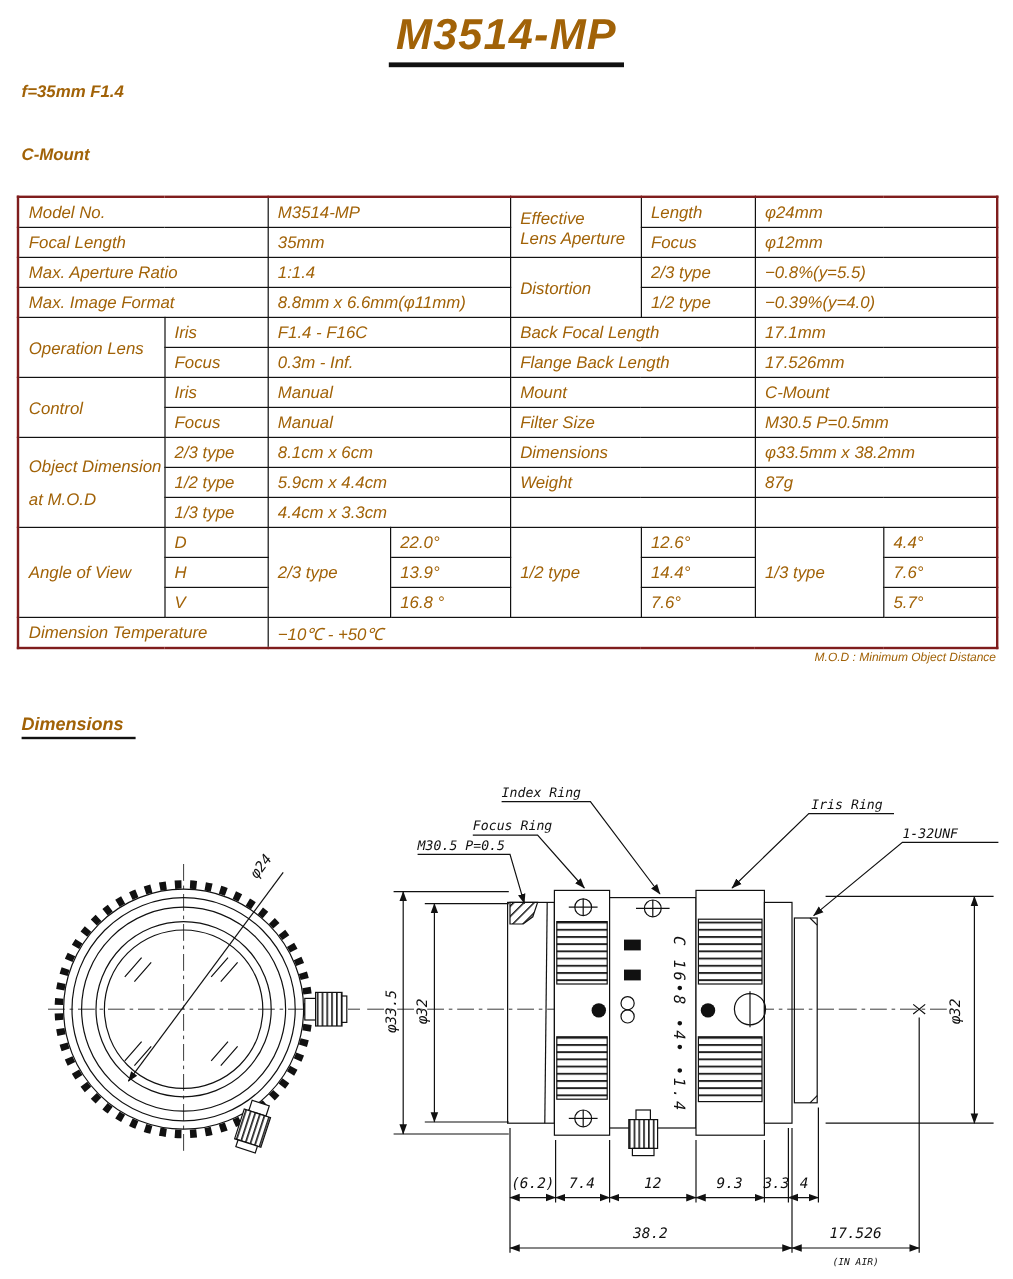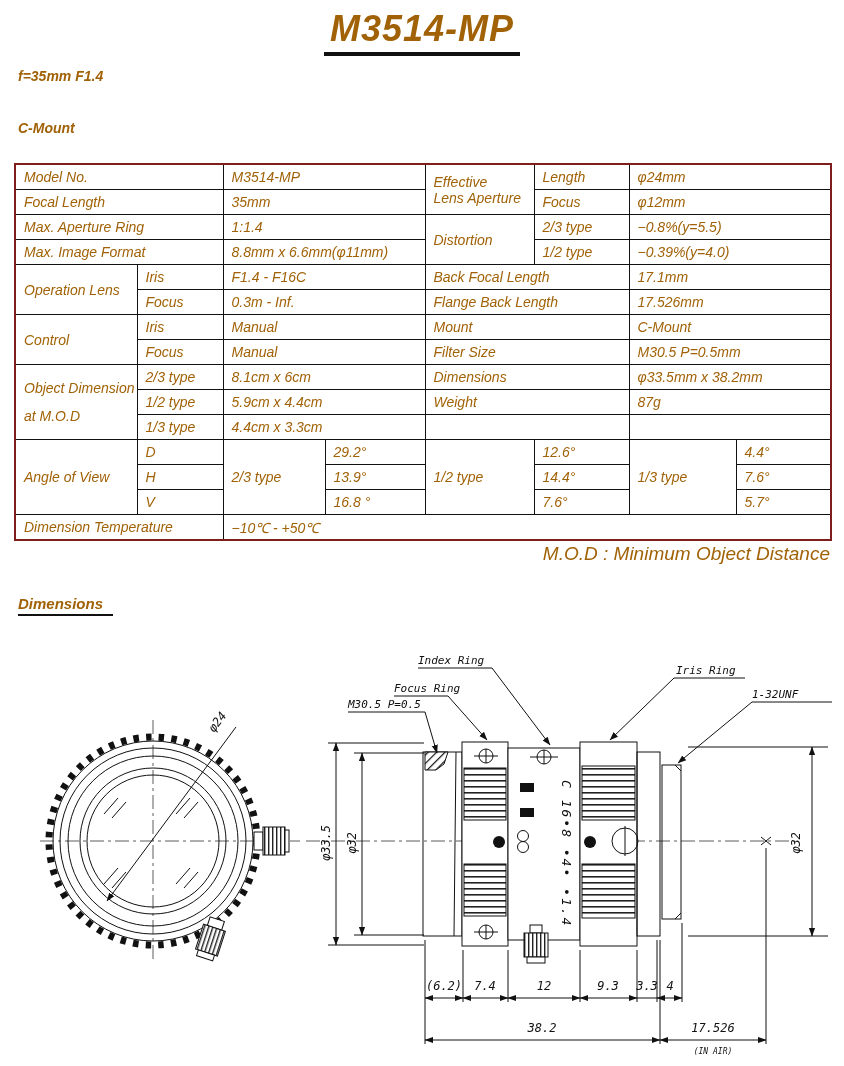--- a/index.html
+++ b/index.html
@@ -13,21 +13,21 @@
   
   #wm{position:absolute;left:0;top:540px;width:844px;height:160px;z-index:0;}
   
   #spec{position:absolute;left:14px;top:163px;border-collapse:collapse;table-layout:fixed;
         width:816px;font-size:14px;}
   #spec td{border:1px solid #111;height:24px;padding:0 0 0 8px;overflow:hidden;white-space:nowrap;}
   #spec{border:2px solid #7f1d1d;}
   tr.sep td{border-top-width:2px;}
   td.vr{border-right-width:2px;}
   
-  #mod-note{position:absolute;right:14px;top:543px;font-size:19px;margin-left:36px;}
+  #mod-note{position:absolute;right:14px;top:543px;font-size:10px;margin-left:36px;}
   #dim-head{position:absolute;left:18px;top:595px;font-size:15px;font-weight:bold;
         border-bottom:2px solid #111;padding:0 10px 2px 0;}
   
   #draw{position:absolute;left:0;top:636px;z-index:1;}
   .dtxt{font-family:"DejaVu Sans Mono",monospace;font-size:11px;fill:#111;}
   .dnum{font-family:"DejaVu Sans Mono",monospace;font-size:12px;fill:#111;}
   .thin{stroke:#111;stroke-width:1;fill:none;}
   .cl{stroke:#333;stroke-width:0.8;fill:none;stroke-dasharray:14 4 3 4;}
 </style>
 </head>
@@ -66,21 +66,21 @@
     <td class="vr">Length</td>
     <td colspan="2">φ24mm</td>
   </tr>
   <tr>
     <td colspan="2" class="vr">Focal Length</td>
     <td colspan="2" class="vr">35mm</td>
     <td class="vr">Focus</td>
     <td colspan="2">φ12mm</td>
   </tr>
   <tr>
-    <td colspan="2" class="vr">Max. Aperture Ring</td>
+    <td colspan="2" class="vr">Max. Aperture Ratio</td>
     <td colspan="2" class="vr">1:1.4</td>
     <td rowspan="2">Distortion</td>
     <td class="vr">2/3 type</td>
     <td colspan="2">−0.8%(y=5.5)</td>
   </tr>
   <tr>
     <td colspan="2" class="vr">Max. Image Format</td>
     <td colspan="2" class="vr">8.8mm x 6.6mm(φ11mm)</td>
     <td class="vr">1/2 type</td>
     <td colspan="2">−0.39%(y=4.0)</td>
@@ -130,21 +130,21 @@
   <tr>
     <td class="vr">1/3 type</td>
     <td colspan="2" class="vr">4.4cm x 3.3cm</td>
     <td colspan="2" class="vr"></td>
     <td colspan="2"></td>
   </tr>
   <tr class="sep">
     <td rowspan="3">Angle of View</td>
     <td class="vr">D</td>
     <td rowspan="3">2/3 type</td>
-    <td class="vr">29.2°</td>
+    <td class="vr">22.0°</td>
     <td rowspan="3">1/2 type</td>
     <td class="vr">12.6°</td>
     <td rowspan="3">1/3 type</td>
     <td>4.4°</td>
   </tr>
   <tr>
     <td class="vr">H</td>
     <td class="vr">13.9°</td>
     <td class="vr">14.4°</td>
     <td>7.6°</td>

